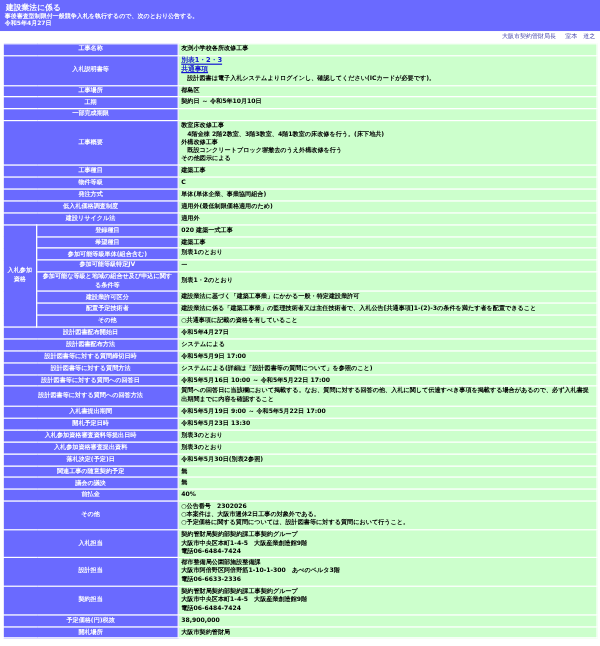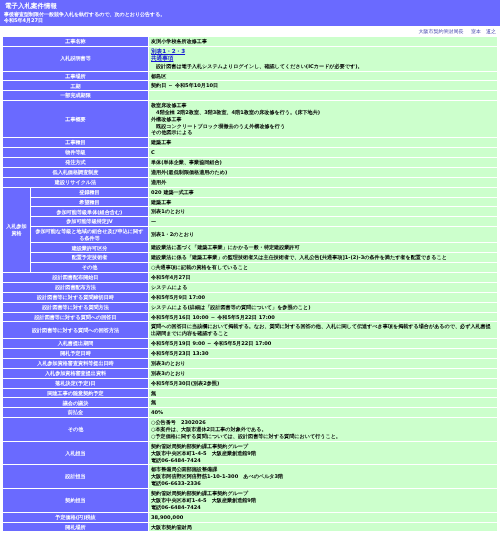--- a/index.html
+++ b/index.html
@@ -108,21 +108,21 @@
 
   
   .footer-area {
     padding: 10px 0 0 6px;
   }
 </style>
 </head>
 <body>
 
 <div class="page-header">
-  <div class="page-title">電子入札案件情報</div>
+  <div class="page-title">建設業法に係る</div>
   <div class="page-lead">事後審査型制限付一般競争入札を執行するので、次のとおり公告する。</div>
   <div class="page-date">令和5年4月27日</div>
 </div>
 
 <div class="issuer-bar">
   <span>大阪市契約管財局長</span>
   <span class="issuer-name">室本　道之</span>
 </div>
 
 <table class="notice">

